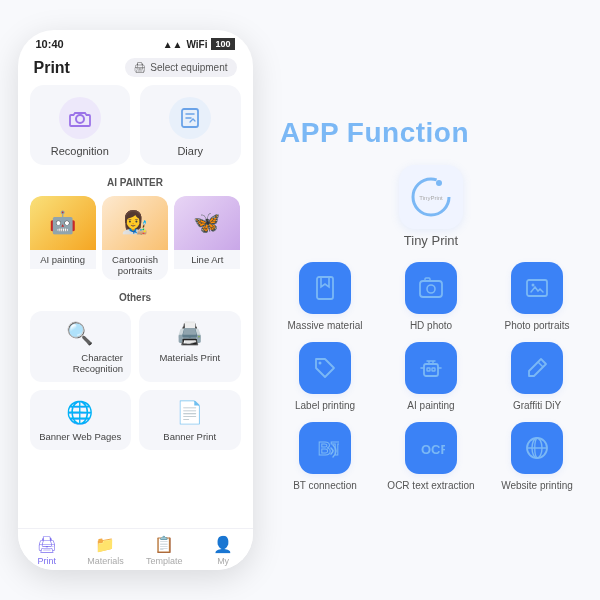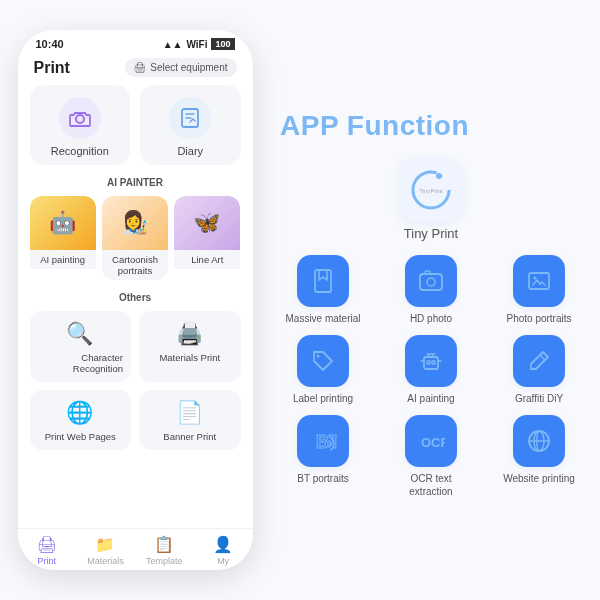--- a/index.html
+++ b/index.html
@@ -262,21 +262,21 @@
     .tiny-print-label {
       font-size: 13px;
       color: #555;
       font-weight: 400;
     }
 
     
     .feature-grid {
       display: grid;
       grid-template-columns: repeat(3, 1fr);
-      gap: 10px 22px;
+      gap: 10px 16px;
     }
 
     .feature-item {
       display: flex;
       flex-direction: column;
       align-items: center;
       gap: 5px;
       cursor: pointer;
     }
 
@@ -374,21 +374,21 @@
         <div class="other-item">
           <span class="other-icon">🔍</span>
           <span class="other-label">Character Recognition</span>
         </div>
         <div class="other-item">
           <span class="other-icon">🖨️</span>
           <span class="other-label">Materials Print</span>
         </div>
         <div class="other-item">
           <span class="other-icon">🌐</span>
-          <span class="other-label">Print Web Pages</span>
+          <span class="other-label">Banner Web Pages</span>
         </div>
         <div class="other-item">
           <span class="other-icon">📄</span>
           <span class="other-label">Banner Print</span>
         </div>
       </div>
     </div>
 
     <div class="phone-nav">
       <div class="nav-item">
@@ -493,21 +493,21 @@
     </div>
 
     <div class="feature-item">
       <div class="feature-icon-wrap">
         <svg class="feature-svg" viewBox="0 0 28 28">
           <text x="7" y="21" font-size="18" font-weight="700" fill="none" stroke="#7bb8f5" stroke-width="1">BT</text>
           <path d="M20 14c1 1 2 2 2 3s-1 2-2 3" stroke="#7bb8f5" stroke-width="1.6" fill="none" stroke-linecap="round"></path>
           <path d="M22 11c2 2 3 4 3 6s-1 4-3 6" stroke="#7bb8f5" stroke-width="1.4" fill="none" stroke-linecap="round"></path>
         </svg>
       </div>
-      <span class="feature-label">BT portraits</span>
+      <span class="feature-label">BT connection</span>
     </div>
 
     <div class="feature-item">
       <div class="feature-icon-wrap">
         <svg class="feature-svg" viewBox="0 0 28 28">
           <text x="4" y="20" font-size="13" font-weight="700" fill="#7bb8f5" font-family="sans-serif">OCR</text>
         </svg>
       </div>
       <span class="feature-label">OCR text extraction</span>
     </div>

